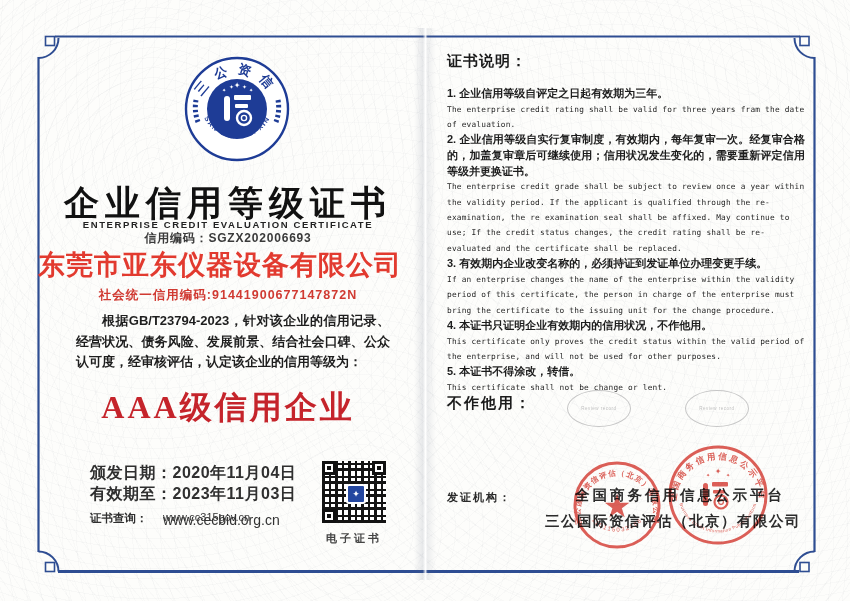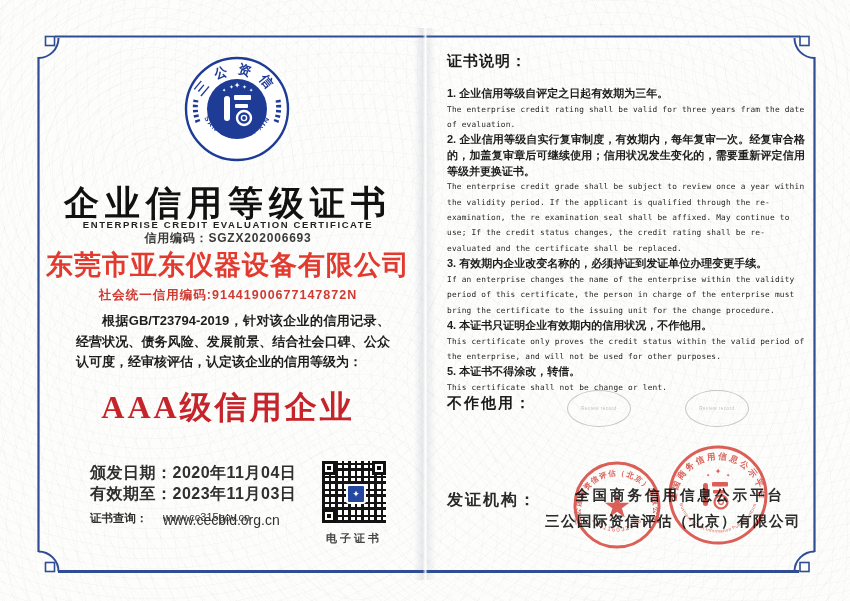--- a/index.html
+++ b/index.html
@@ -15,21 +15,21 @@
   #frame-svg{position:absolute;left:0;top:0;z-index:1;}
   
   #fold{left:414px;top:28px;width:22px;height:552px;z-index:2;
     background:linear-gradient(90deg,transparent 0%,rgba(90,100,125,.14) 40%,rgba(255,255,255,.85) 52%,rgba(90,100,125,.10) 62%,transparent 100%);}
   
   .lp{z-index:3;}
   #logo{left:184px;top:56px;}
   #title-cn{left:38px;top:180px;width:380px;text-align:center;font-size:35px;font-weight:bold;color:#111;letter-spacing:6px;white-space:nowrap;}
   #title-en{left:38px;top:219px;width:380px;text-align:center;font-size:9.5px;font-weight:bold;color:#222;letter-spacing:1.6px;white-space:nowrap;}
   #credit-no{left:38px;top:230px;width:380px;text-align:center;font-size:12px;font-weight:bold;color:#3a3a3a;letter-spacing:.8px;}
-  #company{left:38px;top:247px;width:380px;text-align:center;font-size:27px;font-weight:bold;color:#e23a2f;letter-spacing:1px;white-space:nowrap;}
+  #company{left:38px;top:247px;width:380px;text-align:left;font-size:27px;font-weight:bold;color:#e23a2f;letter-spacing:1px;white-space:nowrap;}
   #uscc{left:38px;top:287px;width:380px;text-align:center;font-size:12.5px;font-weight:bold;color:#d03a32;letter-spacing:1px;}
   #statement{left:76px;top:311px;width:314px;font-size:13px;font-weight:600;color:#1e1e1e;line-height:1.58;text-align:justify;text-indent:2em;}
   #grade{left:38px;top:386px;width:380px;text-align:center;font-family:"Liberation Serif",serif;font-size:32px;font-weight:bold;color:#c5242b;letter-spacing:3px;white-space:nowrap;}
   .date-row{left:90px;font-size:16px;font-weight:bold;color:#2f2f2f;letter-spacing:.5px;white-space:nowrap;}
   #issue-row{top:463px;} #expiry-row{top:484px;}
   #query-label{left:90px;top:511px;font-size:11.5px;font-weight:bold;color:#2f2f2f;}
   #query-url1{left:163px;top:511px;font-size:11px;color:#333;}
   #query-url2{left:163px;top:512px;font-size:14px;color:#333;}
   
   #qr{left:322px;top:461px;width:64px;height:62px;background:#fff;
@@ -44,21 +44,21 @@
   
   .rp{z-index:3;}
   #notes-heading{left:447px;top:52px;font-size:15px;font-weight:bold;color:#1b1b1b;letter-spacing:1px;}
   #notes{left:447px;top:86px;width:358px;}
   .note-cn{font-size:11px;font-weight:bold;color:#1d1d1d;line-height:15.6px;text-align:justify;}
   .note-en{font-family:"DejaVu Sans Mono",monospace;font-size:7.8px;color:#1f1f1f;line-height:15.4px;letter-spacing:.2px;}
   #annual-label{left:447px;top:394px;font-size:15px;font-weight:bold;color:#1b1b1b;letter-spacing:2px;}
   .oval{border:1px solid #c6c6c6;border-radius:50%;width:62px;height:35px;display:flex;align-items:center;justify-content:center;
     font-size:4.5px;color:#c2c2c2;letter-spacing:.5px;}
   #oval-1{left:567px;top:390px;} #oval-2{left:685px;top:390px;}
-  #issuer-label{left:447px;top:490px;font-size:16px;font-weight:bold;color:#2a2a2a;letter-spacing:2px;}
+  #issuer-label{left:447px;top:490px;font-size:11px;font-weight:bold;color:#2a2a2a;letter-spacing:2px;}
   #issuer-line1{left:560px;top:486px;width:240px;text-align:center;font-size:14.5px;font-weight:bold;color:#2b2b2b;letter-spacing:3px;white-space:nowrap;}
   #issuer-line2{left:528px;top:512px;width:290px;text-align:center;font-size:14.5px;font-weight:bold;color:#2b2b2b;letter-spacing:1.5px;white-space:nowrap;}
   .stamp{mix-blend-mode:multiply;opacity:.85;z-index:4;}
   #stamp-a{left:571px;top:459px;} #stamp-b{left:666px;top:443px;}
 </style>
 </head>
 <body>
 
 <div id="page">
 
@@ -107,21 +107,21 @@
       <circle cx="60" cy="62" r="7" fill="none" stroke="#fff" stroke-width="2.4"></circle>
       <circle cx="60" cy="62" r="2.6" fill="none" stroke="#fff" stroke-width="1.4"></circle>
     </g>
   </svg>
 
   <div id="title-cn" class="abs lp">企业信用等级证书</div>
   <div id="title-en" class="abs lp">ENTERPRISE CREDIT EVALUATION CERTIFICATE</div>
   <div id="credit-no" class="abs lp">信用编码：SGZX202006693</div>
   <div id="company" class="abs lp">东莞市亚东仪器设备有限公司</div>
   <div id="uscc" class="abs lp">社会统一信用编码:91441900677147872N</div>
-  <div id="statement" class="abs lp">根据GB/T23794-2019，针对该企业的信用记录、经营状况、债务风险、发展前景、结合社会口碑、公众认可度，经审核评估，认定该企业的信用等级为：</div>
+  <div id="statement" class="abs lp">根据GB/T23794-2023，针对该企业的信用记录、经营状况、债务风险、发展前景、结合社会口碑、公众认可度，经审核评估，认定该企业的信用等级为：</div>
   <div id="grade" class="abs lp">AAA级信用企业</div>
 
   <div id="issue-row" class="abs lp date-row">
     <span>颁发日期：</span><span>2020年11月04日</span>
   </div>
   <div id="expiry-row" class="abs lp date-row">
     <span>有效期至：</span><span>2023年11月03日</span>
   </div>
   <div id="query-label" class="abs lp">证书查询：</div>
   <div id="query-url1" class="abs lp">www.cc315gov.cn</div>

